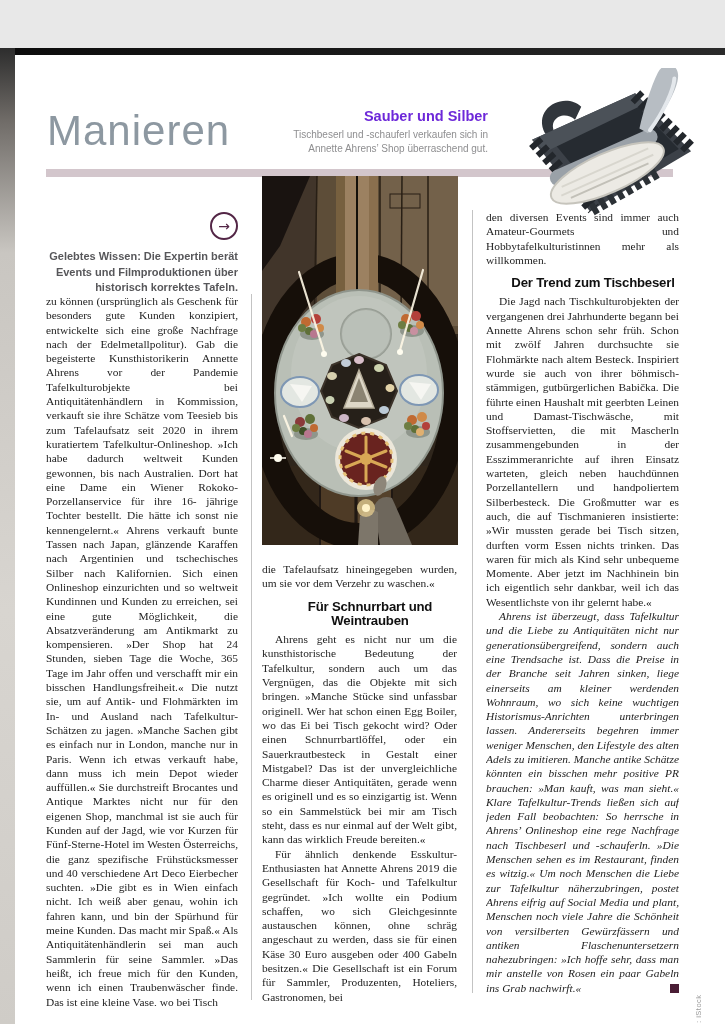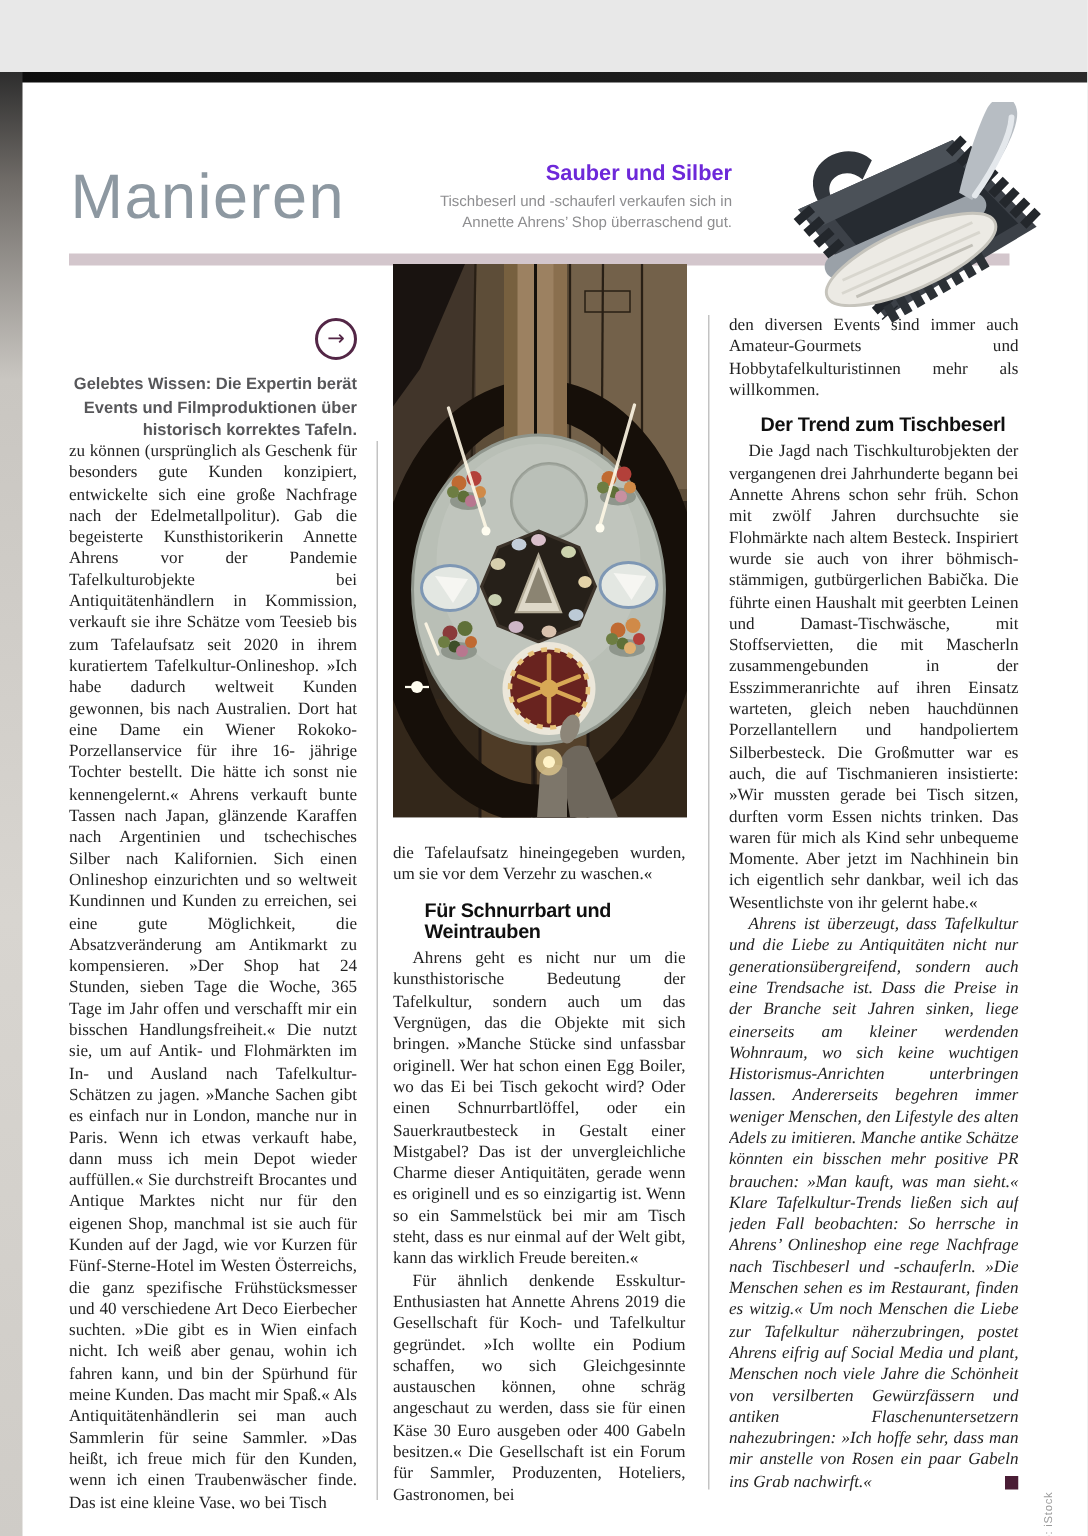--- a/index.html
+++ b/index.html
@@ -25,21 +25,21 @@
                border:2px solid #532646;border-radius:50%;color:#532646;font-size:14px;
                font-family:"DejaVu Sans",sans-serif;margin-bottom:9px;}
   .callout-text{font-family:"Liberation Sans",sans-serif;font-weight:bold;font-size:11px;
                 line-height:15.5px;color:#57575a;}
   
   .bodycol{position:absolute;font-size:11.4px;line-height:14.3px;text-align:justify;
            hyphens:auto;-webkit-hyphens:auto;overflow:hidden;}
   .bodycol p{margin:0;}
   .bodycol p.ind{text-indent:13px;}
   .subhead{font-family:"Liberation Sans",sans-serif;font-weight:bold;font-size:13.2px;
-           color:#101010;margin:9px 0 4px;text-align:left;letter-spacing:-0.2px;padding-left:21px;}
+           color:#101010;margin:9px 0 4px;text-align:center;letter-spacing:-0.2px;padding-left:21px;}
   .col1{left:46px;top:246px;width:192px;height:712px;}
   .col2{left:262px;top:514px;width:195px;height:472px;}
   .col3{left:486px;top:162px;width:193px;height:822px;}
   .vrule{position:absolute;width:1px;background:#c3c3c3;}
   .vrule1{left:251px;top:246px;height:706px;}
   .vrule2{left:472px;top:162px;height:783px;}
   .lastp{position:relative;font-style:italic;}
   .endmark{position:absolute;right:0;bottom:2px;width:9px;height:9px;background:#4a1d35;}
   
   .table-photo{position:absolute;left:262px;top:128px;width:196px;height:369px;}

